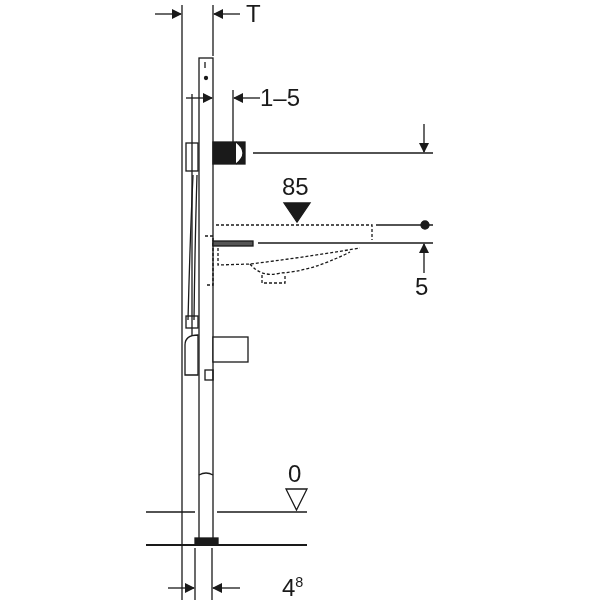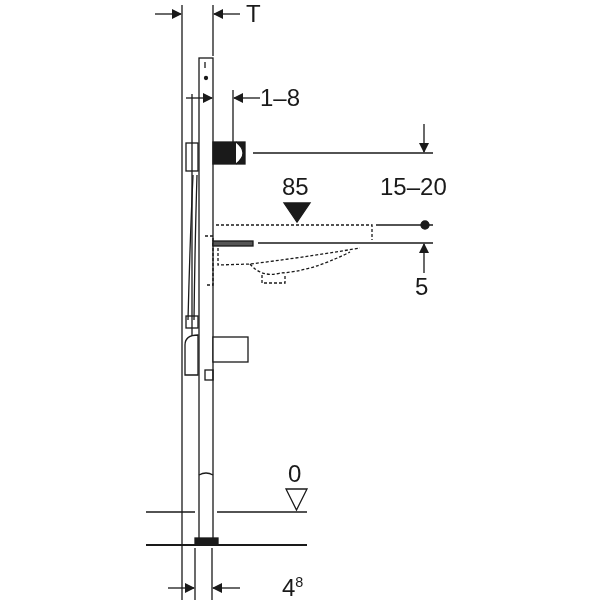--- a/index.html
+++ b/index.html
@@ -88,19 +88,18 @@
     <g>
       <line x1="195" y1="548" x2="195" y2="600"></line>
       <line x1="212" y1="548" x2="212" y2="600"></line>
       <line x1="168" y1="588" x2="194" y2="588" marker-end="url(#arr)"></line>
       <line x1="240" y1="588" x2="213" y2="588" marker-end="url(#arr)"></line>
     </g>
   </g>
 </svg>
 
   <span class="lbl" style="left:246px;top:2px;font-size:24px;">T</span>
-  <span class="lbl" style="left:260px;top:86px;font-size:24px;">1–8</span>
-  <span class="lbl" style="left:380px;top:175px;font-size:24px;">15–20</span>
+  <span class="lbl" style="left:260px;top:86px;font-size:24px;">1–5</span>
   <span class="lbl" style="left:282px;top:175px;font-size:24px;">85</span>
   <span class="lbl" style="left:415px;top:275px;font-size:24px;">5</span>
   <span class="lbl" style="left:288px;top:462px;font-size:24px;">0</span>
   <span class="lbl" style="left:246px;top:576px;font-size:24px;margin-left:36px;"><span>4</span><sup>8</sup></span>
 </div>
 
 </body></html>

